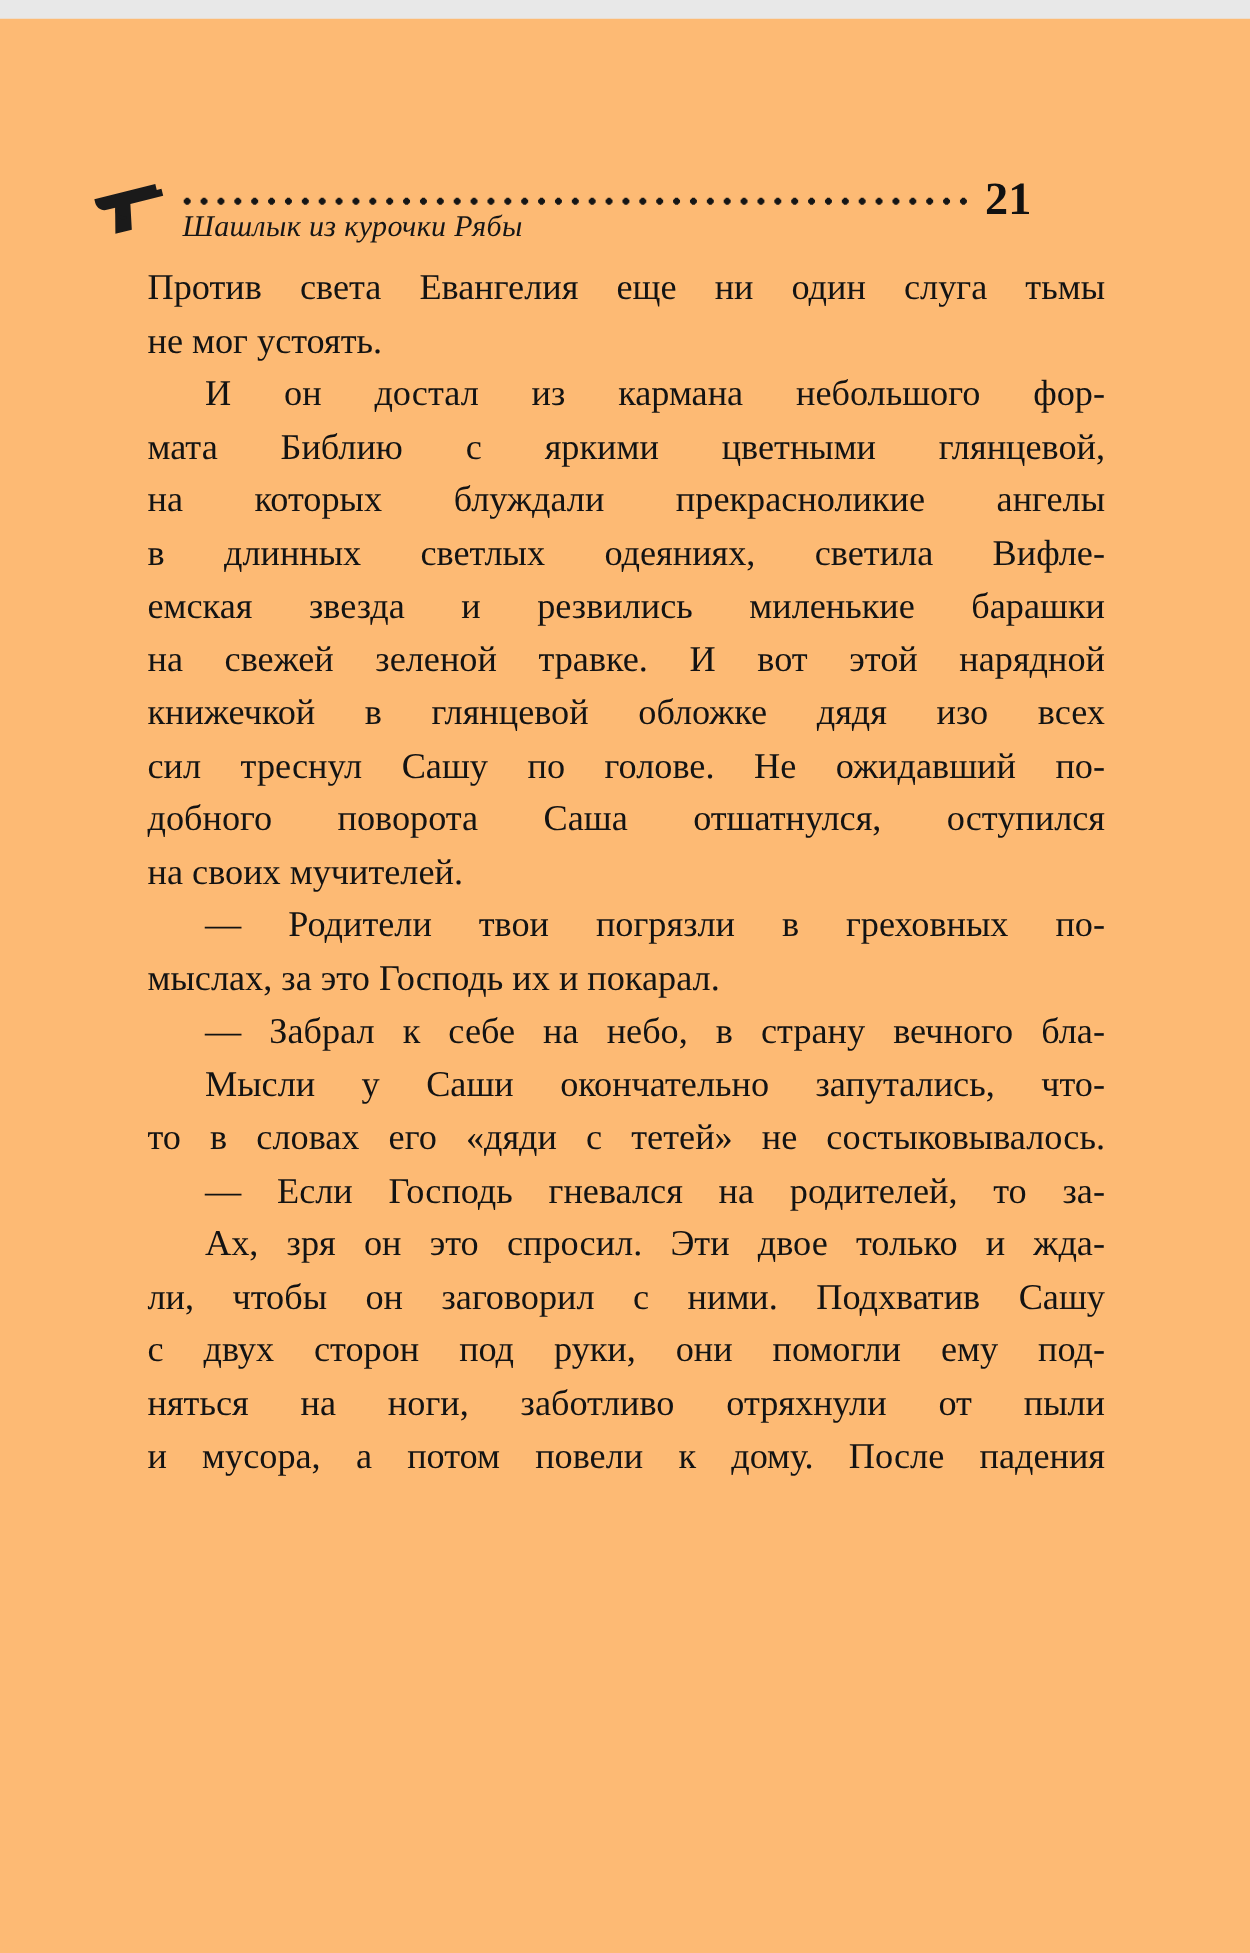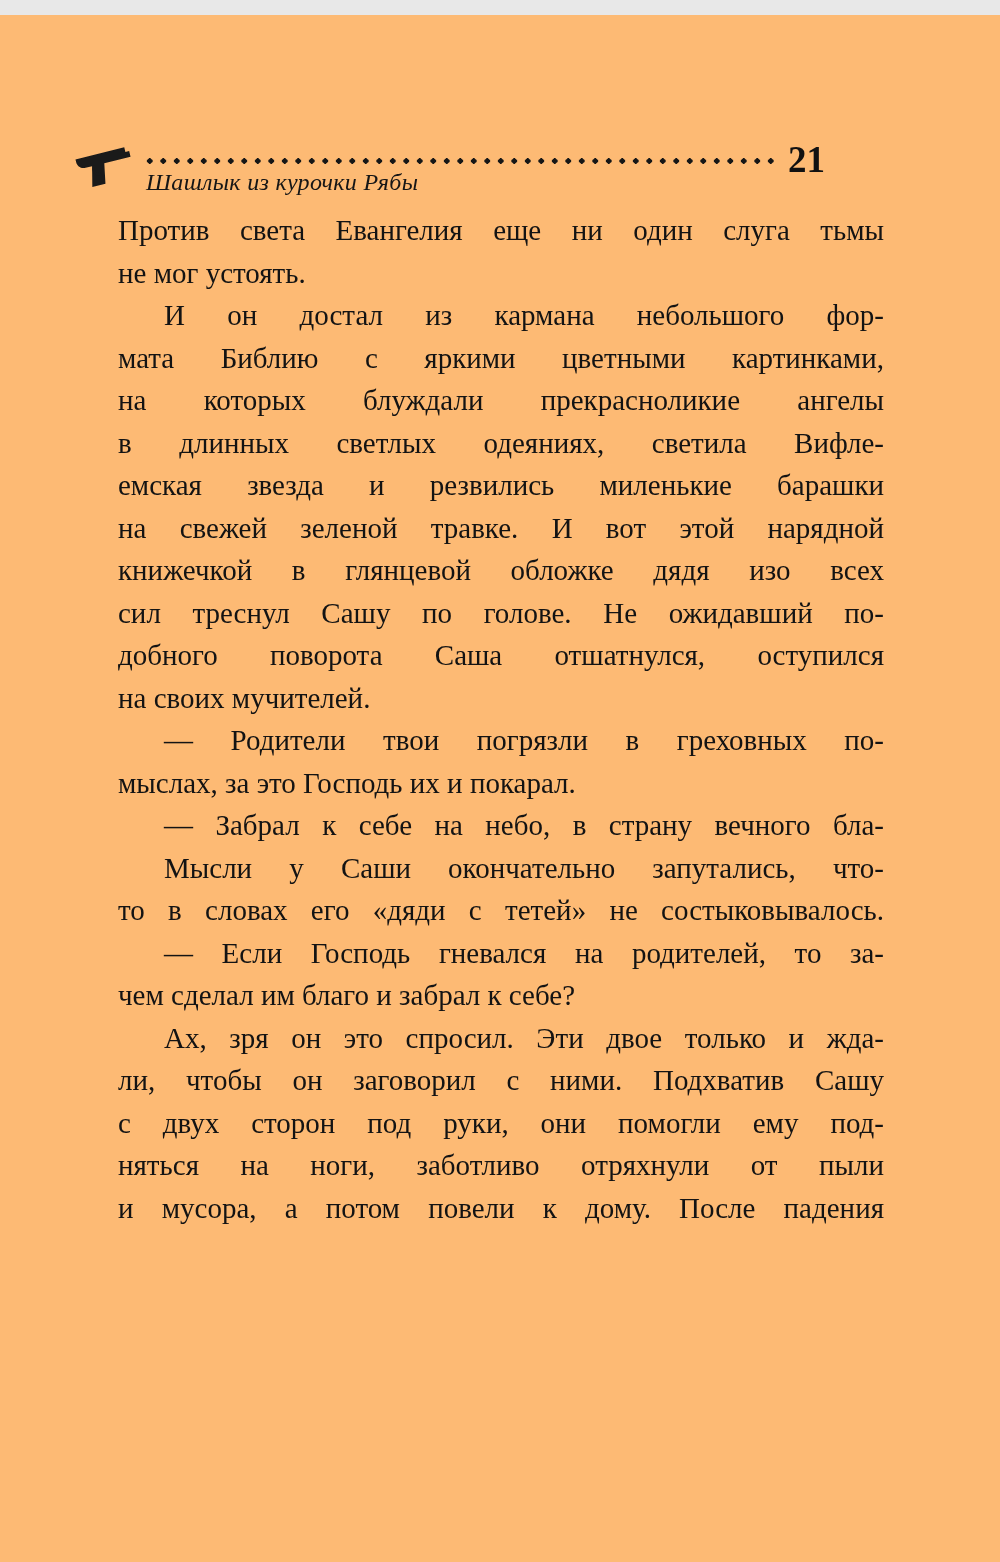--- a/index.html
+++ b/index.html
@@ -67,36 +67,35 @@
     </span>
     <span class="dots"></span>
     <span class="pagenum">21</span>
     <div class="running-title">Шашлык из курочки Рябы</div>
   </header>
 
   <main class="body-text">
       <div class="line fill">Против света Евангелия еще ни один слуга тьмы</div>
       <div class="line">не мог устоять.</div>
       <div class="line indent fill">И он достал из кармана небольшого фор-</div>
-      <div class="line fill">мата Библию с яркими цветными картинками,</div>
+      <div class="line fill">мата Библию с яркими цветными глянцевой,</div>
       <div class="line fill">на которых блуждали прекрасноликие ангелы</div>
       <div class="line fill">в длинных светлых одеяниях, светила Вифле-</div>
       <div class="line fill">емская звезда и резвились миленькие барашки</div>
       <div class="line fill">на свежей зеленой травке. И вот этой нарядной</div>
       <div class="line fill">книжечкой в глянцевой обложке дядя изо всех</div>
       <div class="line fill">сил треснул Сашу по голове. Не ожидавший по-</div>
       <div class="line fill">добного поворота Саша отшатнулся, оступился</div>
       <div class="line">на своих мучителей.</div>
       <div class="line indent fill">— Родители твои погрязли в греховных по-</div>
       <div class="line">мыслах, за это Господь их и покарал.</div>
       <div class="line indent fill">— Забрал к себе на небо, в страну вечного бла-</div>
       <div class="line indent fill">Мысли у Саши окончательно запутались, что-</div>
       <div class="line fill">то в словах его «дяди с тетей» не состыковывалось.</div>
       <div class="line indent fill">— Если Господь гневался на родителей, то за-</div>
-      <div class="line">чем сделал им благо и забрал к себе?</div>
       <div class="line indent fill">Ах, зря он это спросил. Эти двое только и жда-</div>
       <div class="line fill">ли, чтобы он заговорил с ними. Подхватив Сашу</div>
       <div class="line fill">с двух сторон под руки, они помогли ему под-</div>
       <div class="line fill">няться на ноги, заботливо отряхнули от пыли</div>
       <div class="line fill">и мусора, а потом повели к дому. После падения</div>
     </main>
 
 </div>
 
 </body></html>

